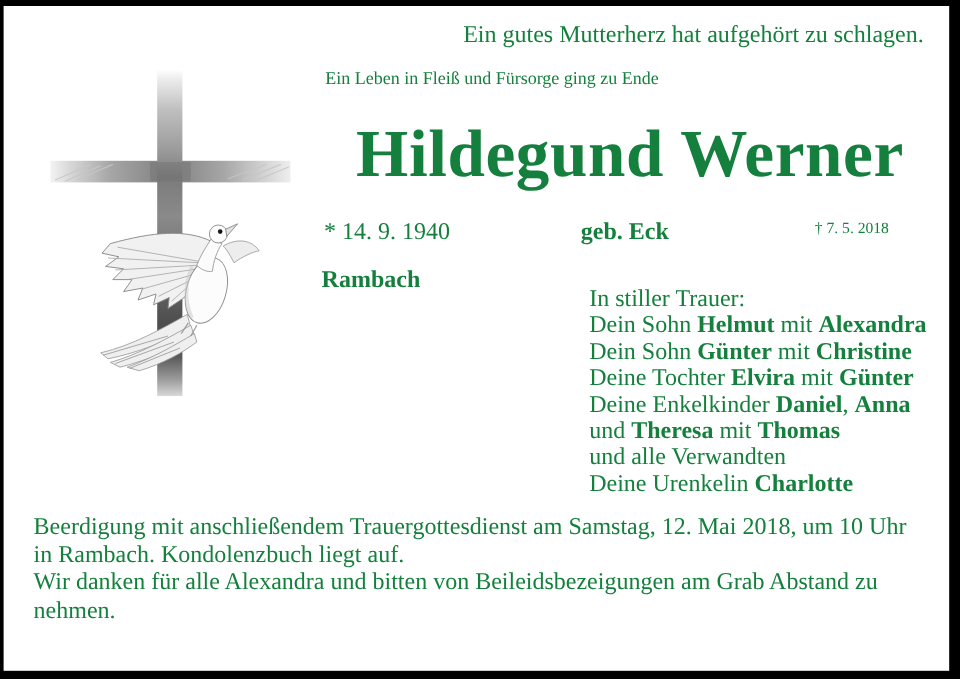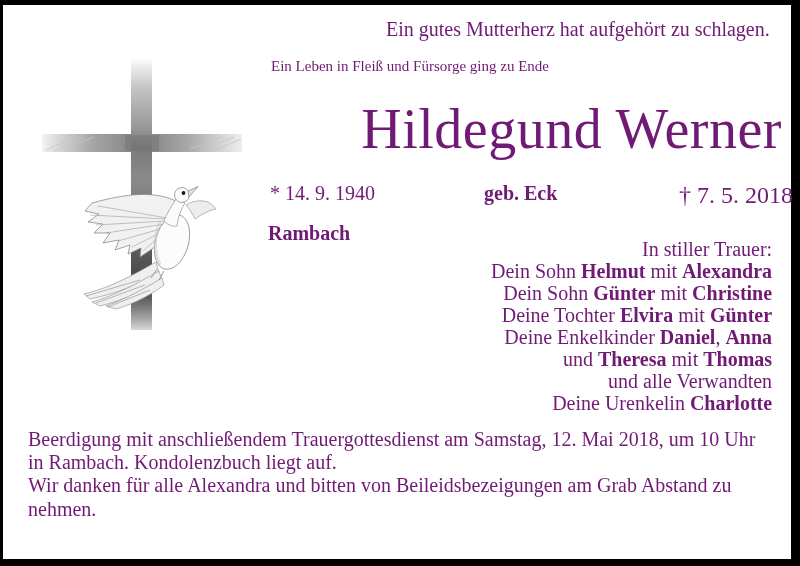--- a/index.html
+++ b/index.html
@@ -2,48 +2,48 @@
 <html lang="de"><head>
 <meta charset="utf-8">
 <style>
   html, body { margin: 0; padding: 0; background: #fff; }
   .page {
     position: relative;
     width: 800px;
     height: 566px;
     background: #ffffff;
     font-family: "Liberation Serif", serif;
-    color: #701a75;
+    color: #15803d;
     overflow: hidden;
   }
   .edge { position: absolute; background: #000; }
   .edge-top    { left: 0; top: 0; width: 800px; height: 5px; }
   .edge-left   { left: 0; top: 0; width: 3px; height: 566px; }
   .edge-right  { left: 791px; top: 0; width: 9px; height: 566px; }
   .edge-bottom { left: 0; top: 559px; width: 800px; height: 7px; }
 
   .txt { position: absolute; white-space: nowrap; line-height: 1; }
 
   .epigraph-top { left: 386px; top: 19px;  font-size: 20px; }
   .epigraph-sub { left: 271px; top: 59px;  font-size: 15px; }
 
   .deceased-name {
     left: 268px; top: 101px; width: 514px;
-    font-size: 56px; font-weight: normal; text-align: right;
+    font-size: 56px; font-weight: bold; text-align: center;
     letter-spacing: 0.5px;
   }
 
   .birth-date  { left: 270px; top: 183px; font-size: 20px; text-align: center; }
   .maiden-name { left: 484px; top: 183px; font-size: 20px; font-weight: bold; text-align: right; }
-  .death-date  { left: 679px; top: 183px; font-size: 24px; }
+  .death-date  { left: 679px; top: 183px; font-size: 13px; }
   .residence   { left: 268px; top: 223px; font-size: 20px; font-weight: bold; }
 
   .mourning-block {
     position: absolute; left: 491px; top: 238px;
-    font-size: 20px; line-height: 22px; white-space: nowrap; text-align: right;
+    font-size: 20px; line-height: 22px; white-space: nowrap;
   }
   .mourning-block b { font-weight: bold; }
 
   .funeral-block {
     position: absolute; left: 28px; top: 428px;
     font-size: 20px; line-height: 23.2px; white-space: nowrap;
   }
 
   .artwork { position: absolute; left: 40px; top: 52px; width: 220px; height: 285px; }
 </style>

